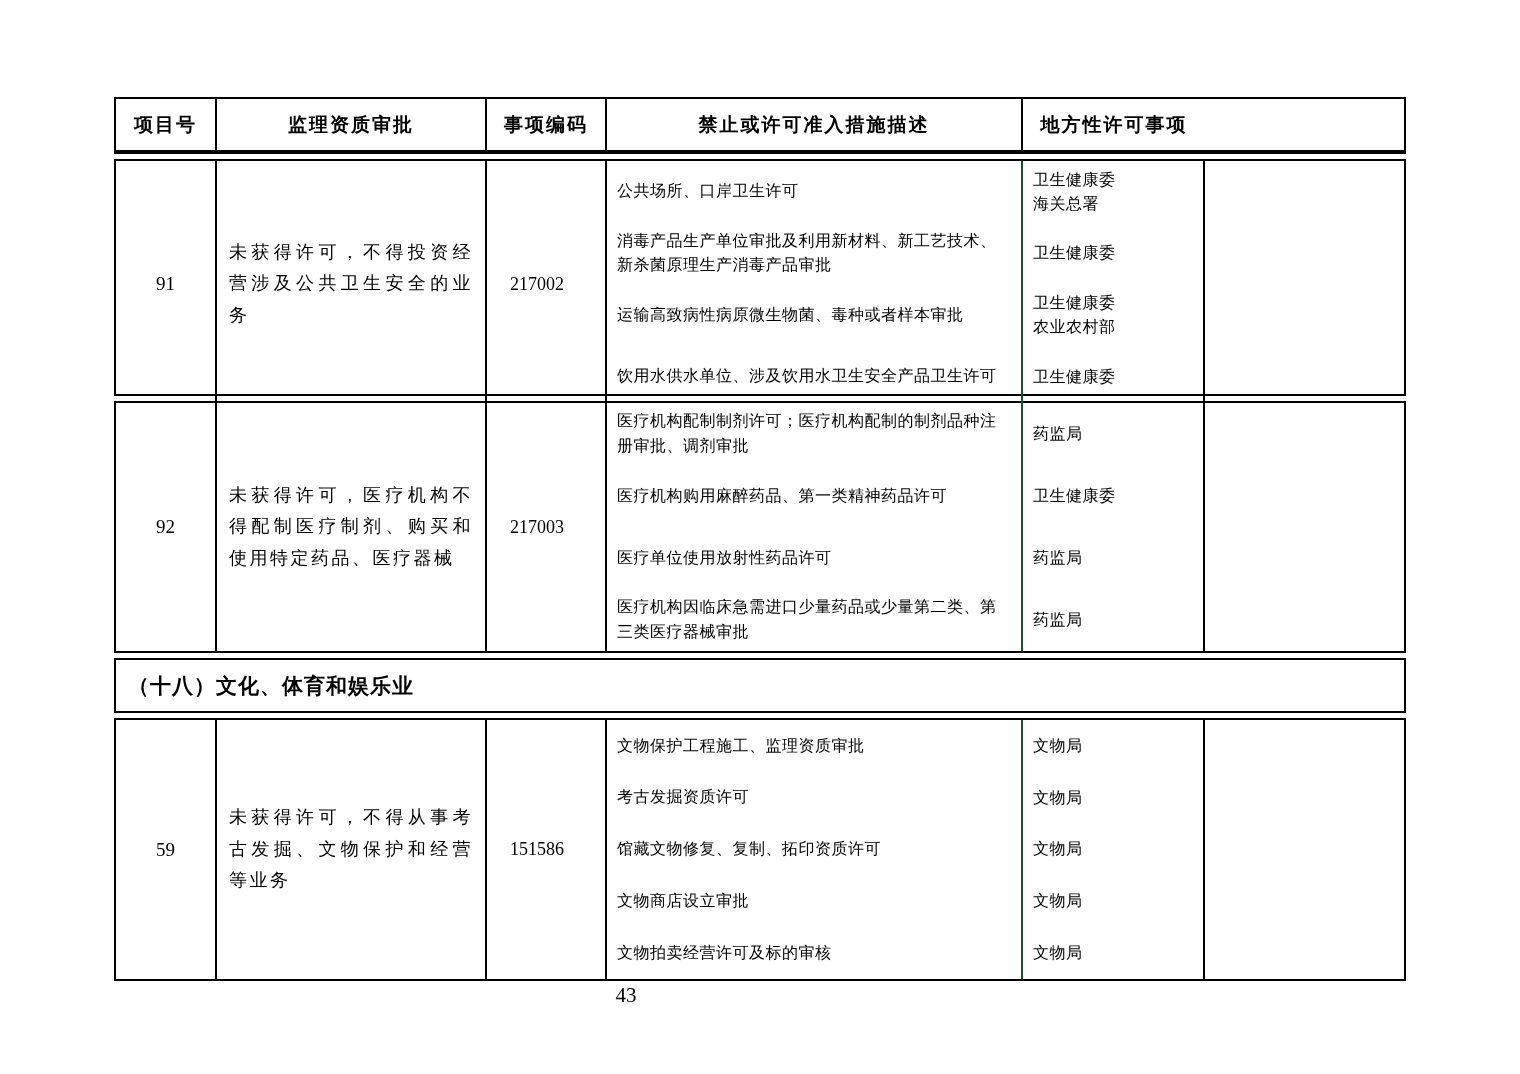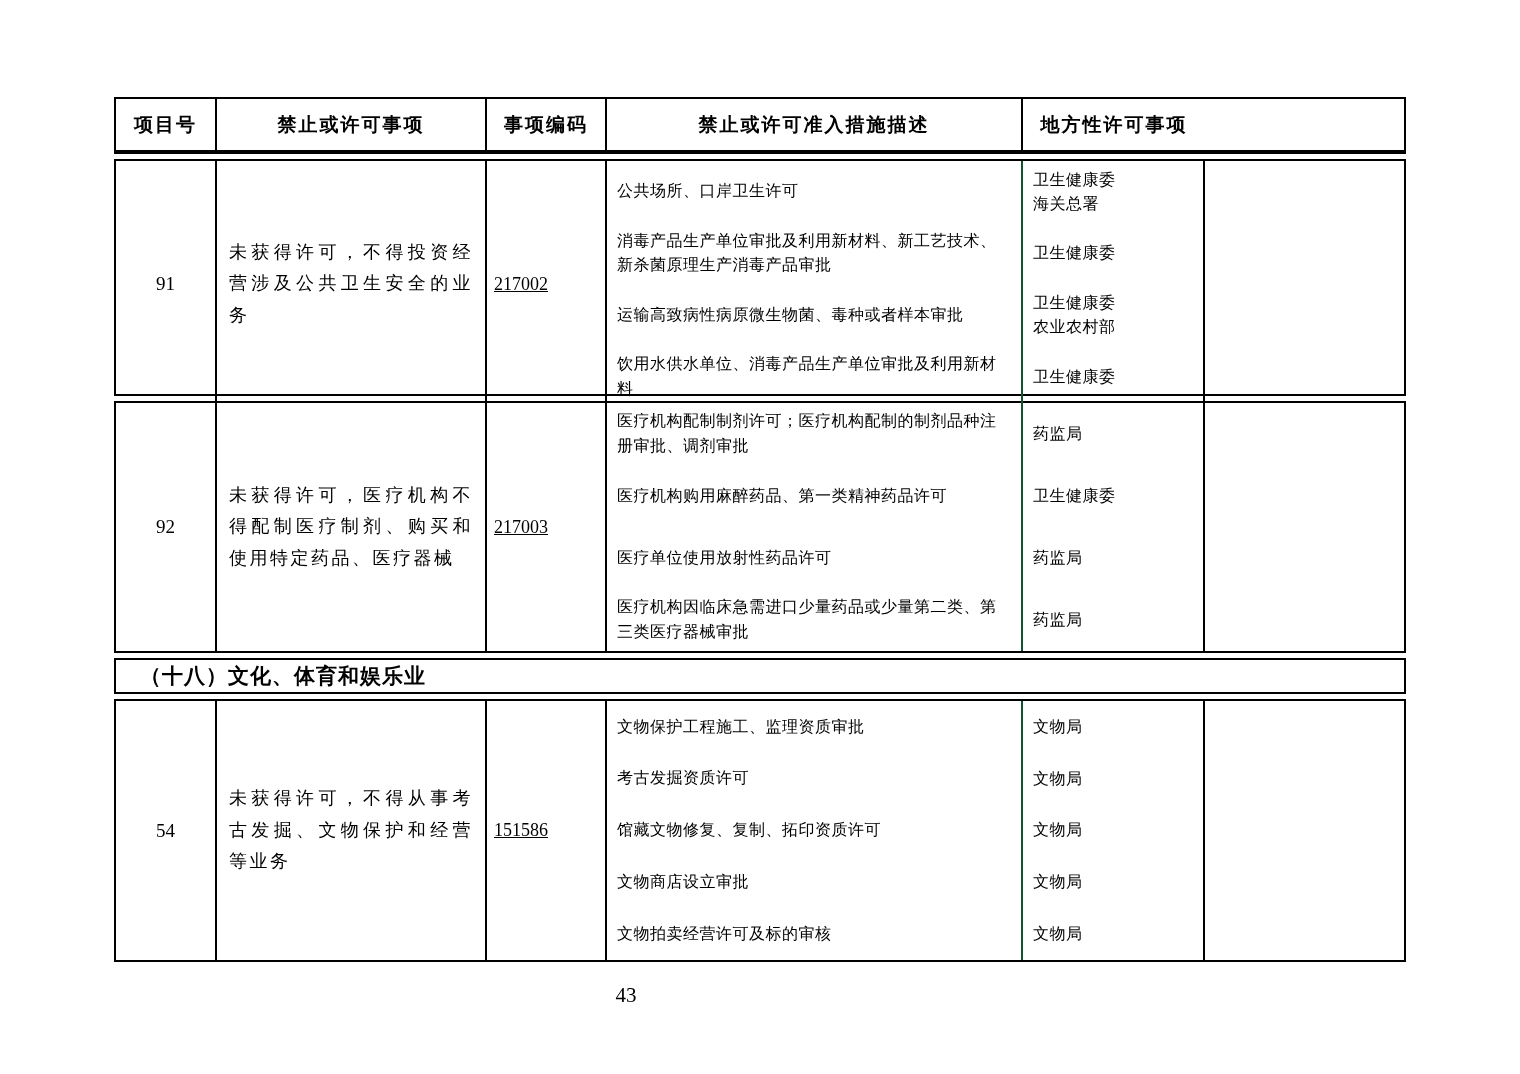--- a/index.html
+++ b/index.html
@@ -60,21 +60,21 @@
   .num-cell { justify-content: center; font-size: 19px; }
   .item-cell {
     padding: 0 12px;
     font-size: 18px;
     letter-spacing: 2.5px;
     line-height: 1.75;
     text-align: justify;
     text-justify: inter-character;
   }
   .item-cell span { width: 100%; }
-  .code-cell { padding-left: 7px; font-size: 18px; text-decoration: underline; }
+  .code-cell { padding-left: 23px; font-size: 18px; }
   .local-cell { }
 
   
   .measures {
     display: grid;
     grid-template-columns: 416px 1fr;
     grid-auto-rows: 1fr;
     height: 100%;
     box-sizing: border-box;
     border-right: 2px solid #000000;
@@ -98,24 +98,24 @@
     letter-spacing: 0.5px;
     line-height: 1.5;
     white-space: pre-line;
   }
 
   .row-91 { height: 237px; }
   .row-92 { height: 252px; }
   .row-93 { height: 263px; }
 
   .section-block {
-    height: 36px;
-    display: flex;
-    align-items: center;
-    padding-left: 24px;
+    height: 55px;
+    display: flex;
+    align-items: center;
+    padding-left: 12px;
     box-sizing: border-box;
     font-weight: bold;
     font-size: 21px;
     font-family: "Liberation Sans", "DejaVu Sans", sans-serif;
     letter-spacing: 1px;
   }
 
   .page-number {
     position: absolute;
     top: 983px;
@@ -126,21 +126,21 @@
   }
 </style>
 </head>
 <body>
 
 <div class="sheet">
 
   <div class="block head-block">
     <div class="head-grid">
       <div class="head-cell vline">项目号</div>
-      <div class="head-cell vline">禁止或许可事项</div>
+      <div class="head-cell vline">监理资质审批</div>
       <div class="head-cell vline">事项编码</div>
       <div class="head-cell vline">禁止或许可准入措施描述</div>
       <div class="head-cell">地方性许可事项</div>
     </div>
   </div>
 
   <div class="block row-91">
     <div class="grid">
       <div class="cell vline num-cell">91</div>
       <div class="cell vline item-cell">
@@ -149,21 +149,21 @@
       <div class="cell vline code-cell">217002</div>
       <div class="measures">
         <div class="m-desc">公共场所、口岸卫生许可</div>
         <div class="m-dept">卫生健康委
 海关总署</div>
         <div class="m-desc">消毒产品生产单位审批及利用新材料、新工艺技术、新杀菌原理生产消毒产品审批</div>
         <div class="m-dept">卫生健康委</div>
         <div class="m-desc">运输高致病性病原微生物菌、毒种或者样本审批</div>
         <div class="m-dept">卫生健康委
 农业农村部</div>
-        <div class="m-desc">饮用水供水单位、消毒产品生产单位审批及利用新材料</div>
+        <div class="m-desc">饮用水供水单位、涉及饮用水卫生安全产品卫生许可</div>
         <div class="m-dept">卫生健康委</div>
       </div>
       <div class="cell local-cell"></div>
     </div>
   </div>
 
   <div class="block row-92">
     <div class="grid">
       <div class="cell vline num-cell">92</div>
       <div class="cell vline item-cell">
@@ -181,21 +181,21 @@
         <div class="m-dept">药监局</div>
       </div>
       <div class="cell local-cell"></div>
     </div>
   </div>
 
   <div class="block section-block">（十八）文化、体育和娱乐业</div>
 
   <div class="block row-93">
     <div class="grid">
-      <div class="cell vline num-cell">54</div>
+      <div class="cell vline num-cell">59</div>
       <div class="cell vline item-cell">
           <span>未获得许可，不得从事考古发掘、文物保护和经营等业务</span>
         </div>
       <div class="cell vline code-cell">151586</div>
       <div class="measures">
         <div class="m-desc">文物保护工程施工、监理资质审批</div>
         <div class="m-dept">文物局</div>
         <div class="m-desc">考古发掘资质许可</div>
         <div class="m-dept">文物局</div>
         <div class="m-desc">馆藏文物修复、复制、拓印资质许可</div>

